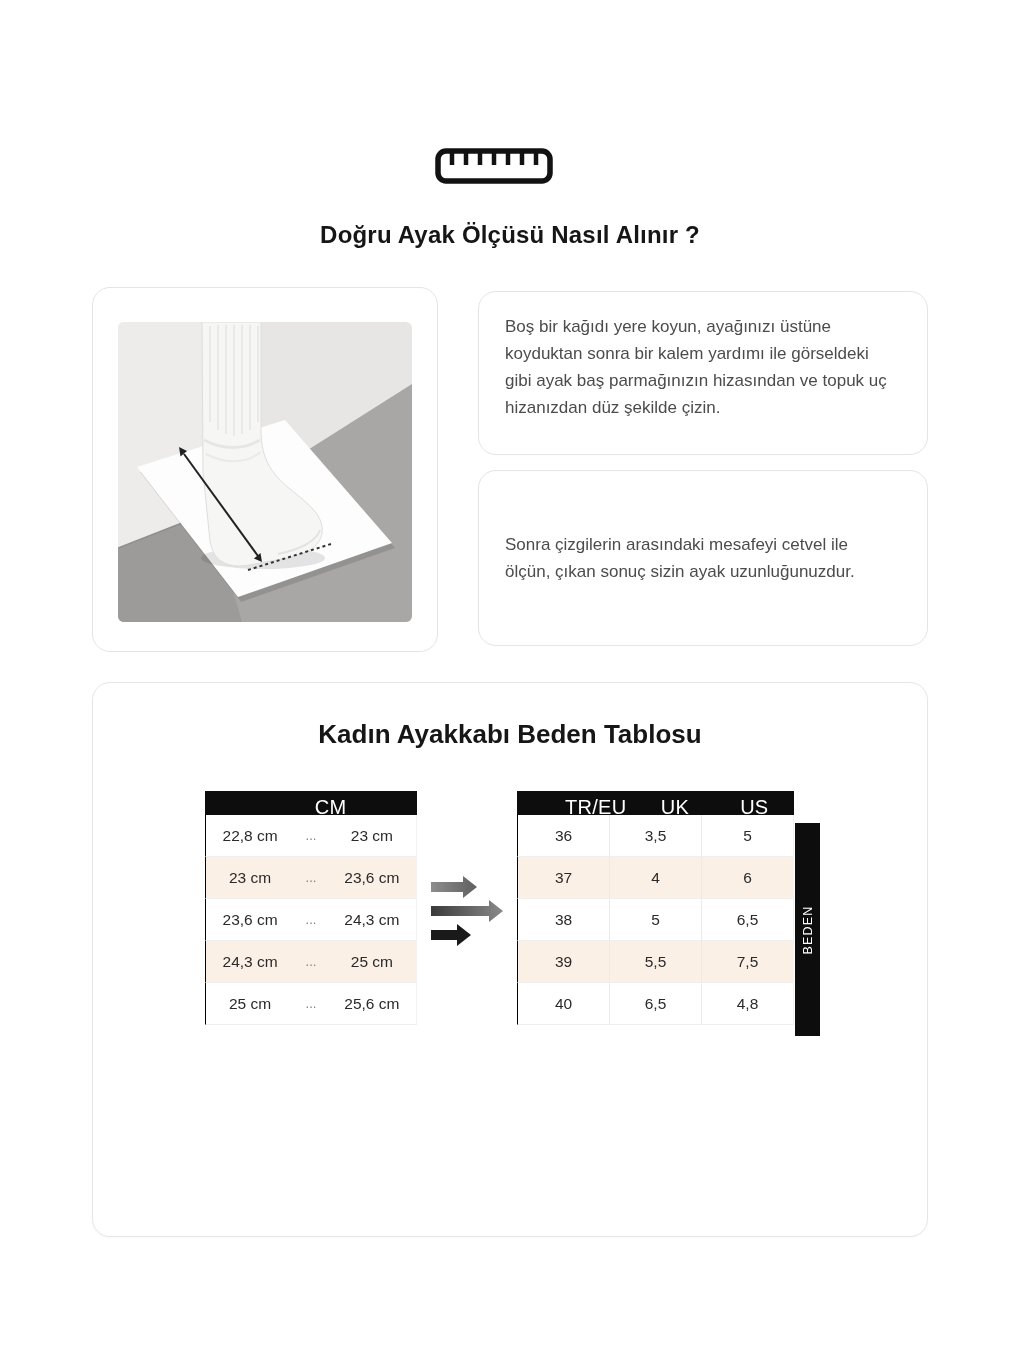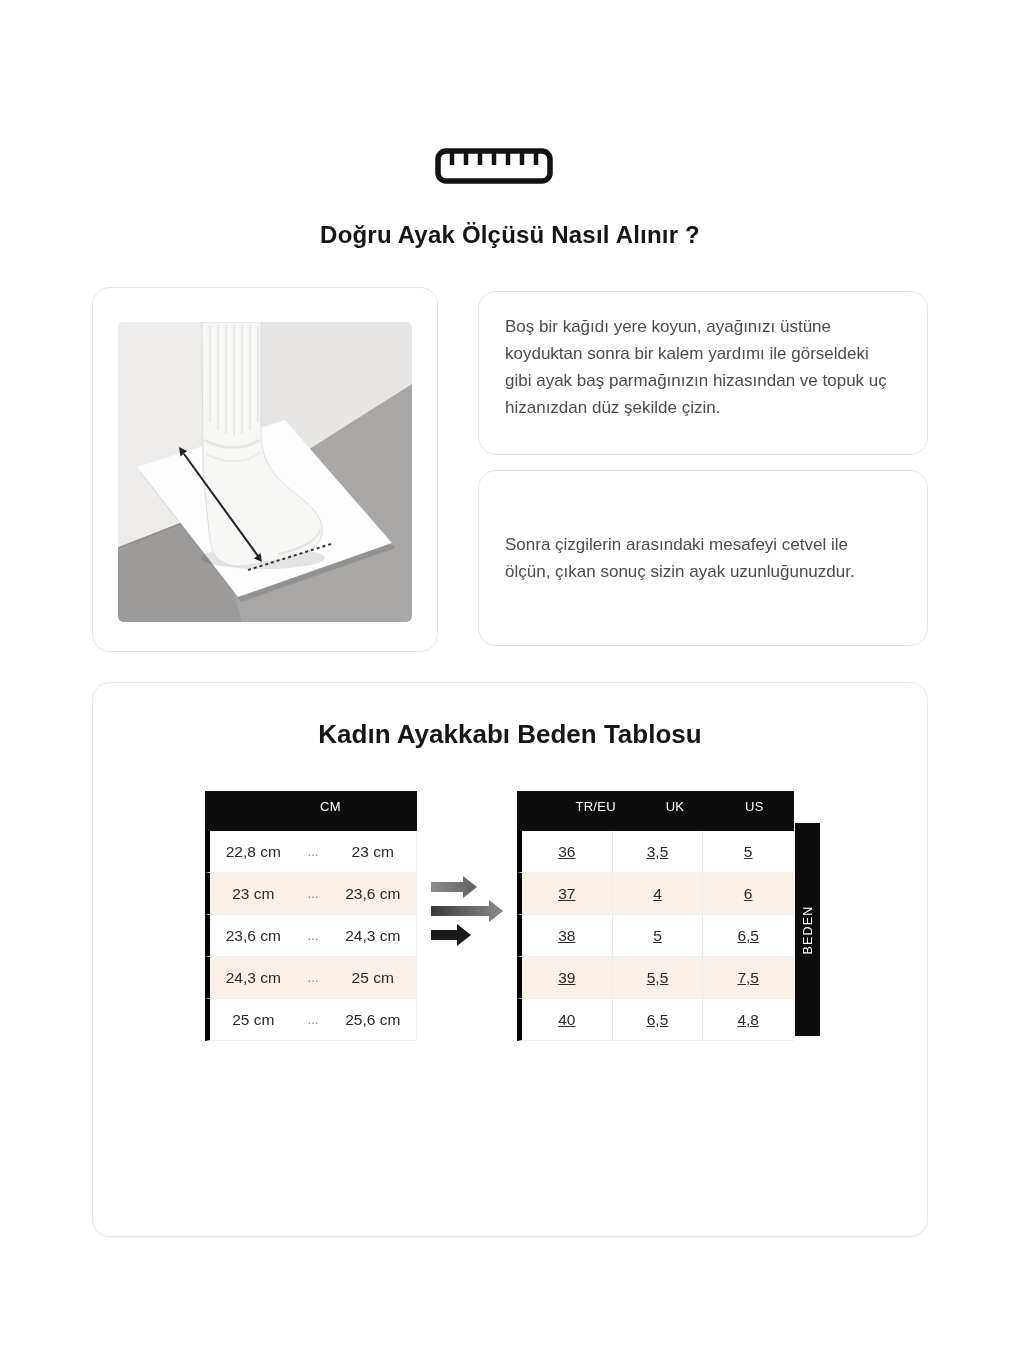--- a/index.html
+++ b/index.html
@@ -25,31 +25,31 @@
   
   .size-card { position:absolute; left:92px; top:682px; width:836px; height:555px;
                background:#fff; border:1px solid #e6e6e6; border-radius:18px;
                box-shadow:0 1px 2px rgba(0,0,0,.03); }
   .size-title { position:absolute; left:0; right:0; top:36px; text-align:center;
                 font-size:26px; font-weight:700; color:#161616; }
 
   .tbl { position:absolute; top:108px; }
   .cm-tbl  { left:112px; width:212px; }
   .eu-tbl  { left:424px; width:277px; }
-  .thead { display:flex; height:40px; background:#0d0d0d; color:#fff;
-           font-size:13px; font-weight:500; letter-spacing:.3px;padding-left:39px; }
+  .thead { display:flex; height:24px; background:#0d0d0d; color:#fff;
+           font-size:20px; font-weight:500; letter-spacing:.3px;padding-left:39px; }
   .thead .hcell { flex:1; text-align:center; line-height:32px; }
   .trow { display:flex; height:42px; align-items:stretch; background:#fff;
-          border-bottom:1px solid #efefef; border-left:5px solid #000000; border-right:1px solid #f2f2f2; }
+          border-bottom:1px solid #efefef; border-left:1px solid #000000; border-right:1px solid #f2f2f2; }
   .trow.alt { background:#fbf0e5; }
   .tcell { flex:1; display:flex; align-items:center; justify-content:center;
            font-size:15.5px; color:#2a2a2a; }
   .cm-tbl .tcell.val { flex:0 0 42%; }
   .cm-tbl .tcell.dots { flex:0 0 16%; font-size:13px; color:#808080; }
-  .eu-tbl .tcell { border-right:1px solid #eaeaea;text-decoration:underline; }
+  .eu-tbl .tcell { border-right:1px solid #eaeaea; }
   .eu-tbl .tcell:last-child { border-right:none; }
 
   .arrows-wrap { position:absolute; left:336px; top:190px; width:78px; height:76px; }
 
   .beden-bar { position:absolute; left:702px; top:140px; width:25px; height:213px;
                background:#0d0d0d; display:flex; align-items:center; justify-content:center; }
   .beden-bar span { transform:rotate(-90deg); white-space:nowrap; color:#fff;
                     font-size:12.5px; font-weight:500; letter-spacing:1.2px; }
 </style>
 </head>

